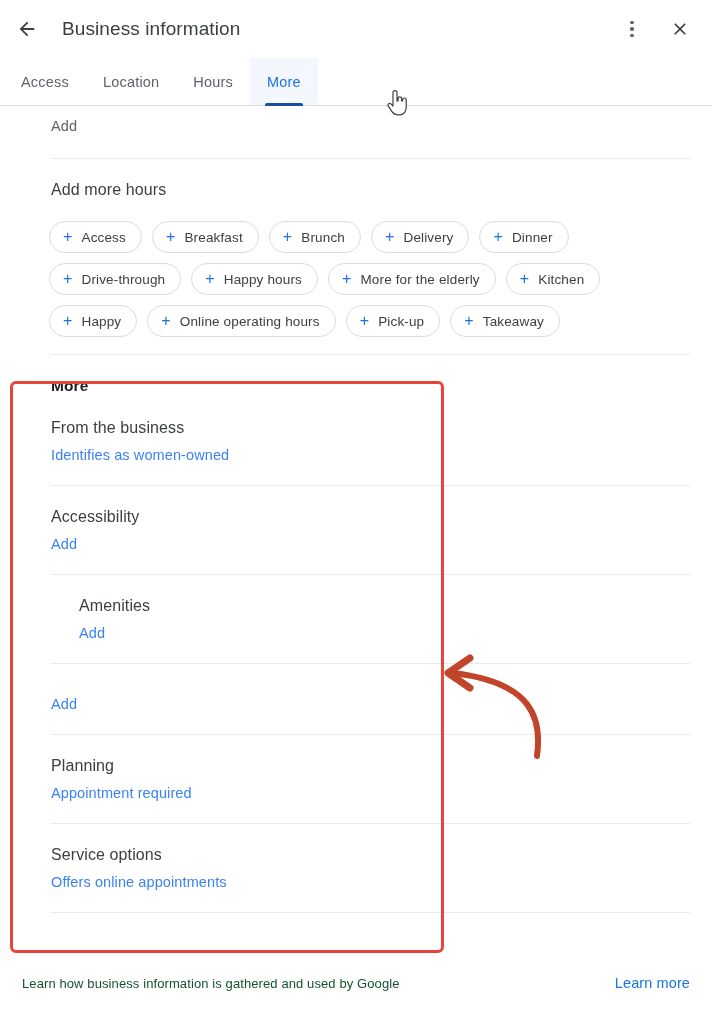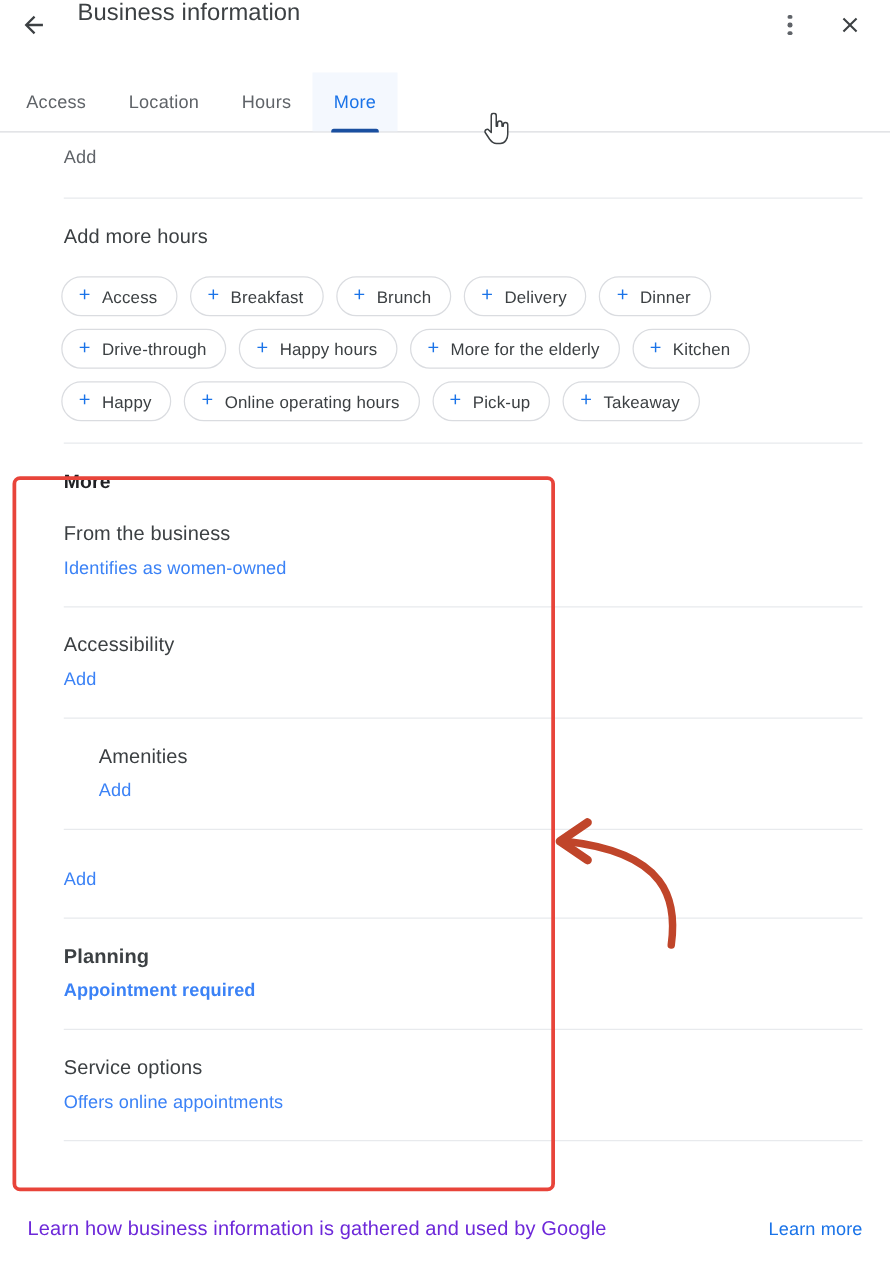--- a/index.html
+++ b/index.html
@@ -20,21 +20,21 @@
     background: #ffffff;
   }
 
   
   .header {
     position: absolute;
     top: 0; left: 0;
     width: 712px;
     height: 58px;
     display: flex;
-    align-items: flex-start;
+    align-items: center;
     background: #fff;
   }
   .back-btn {
     width: 40px; height: 40px;
     margin-left: 7px;
     display: flex; align-items: center; justify-content: center;
     border-radius: 50%;
     cursor: pointer;
   }
   .header-title {
@@ -187,22 +187,22 @@
   .footer {
     position: absolute;
     left: 0;
     top: 975px;
     width: 712px;
     display: flex;
     align-items: baseline;
     padding: 0 22px;
   }
   .footer-text {
-    font-size: 16px;
-    color: #6d28d9;
+    font-size: 13px;
+    color: #14532d;
     letter-spacing: 0.1px;
   }
   .footer-spacer { flex: 1; }
   .footer-link {
     font-size: 14.5px;
     color: #1a73e8;
     letter-spacing: 0.1px;
     cursor: pointer;
     text-decoration: none;
   }
@@ -372,21 +372,21 @@
       <div class="more-item-title">Amenities</div>
       <div class="more-item-value">Add</div>
     </div>
     <div class="divider" style="margin-top:22px;"></div>
 
     <div class="pad" style="padding-top:22px;">
       <div class="more-item-value">Add</div>
     </div>
     <div class="divider" style="margin-top:22px;"></div>
 
-    <div class="pad" style="padding-top:22px;font-weight:bold;">
+    <div class="pad" style="padding-top:22px;">
       <div class="more-item-title">Planning</div>
       <div class="more-item-value">Appointment required</div>
     </div>
     <div class="divider" style="margin-top:22px;"></div>
 
     <div class="pad" style="padding-top:22px;">
       <div class="more-item-title">Service options</div>
       <div class="more-item-value">Offers online appointments</div>
     </div>
     <div class="divider" style="margin-top:22px;"></div>

